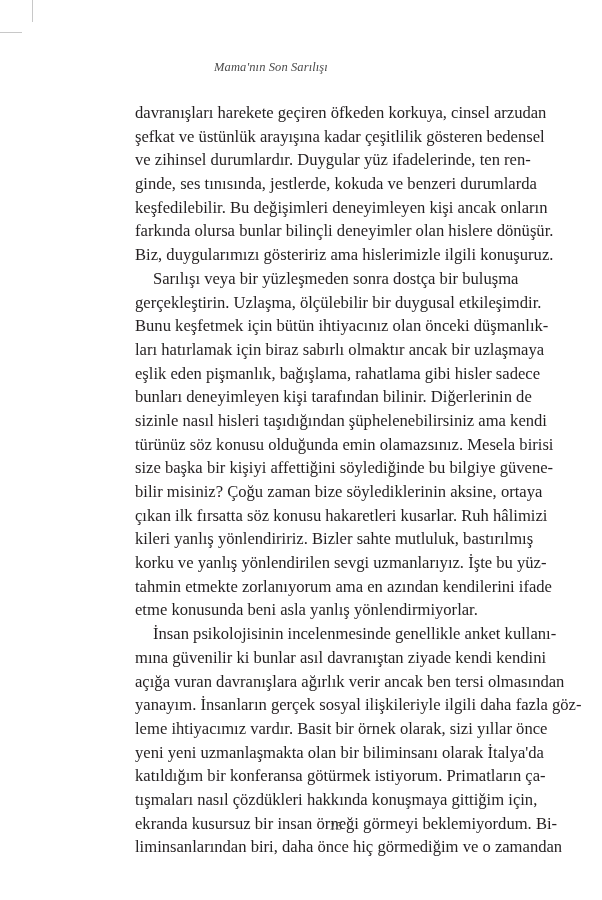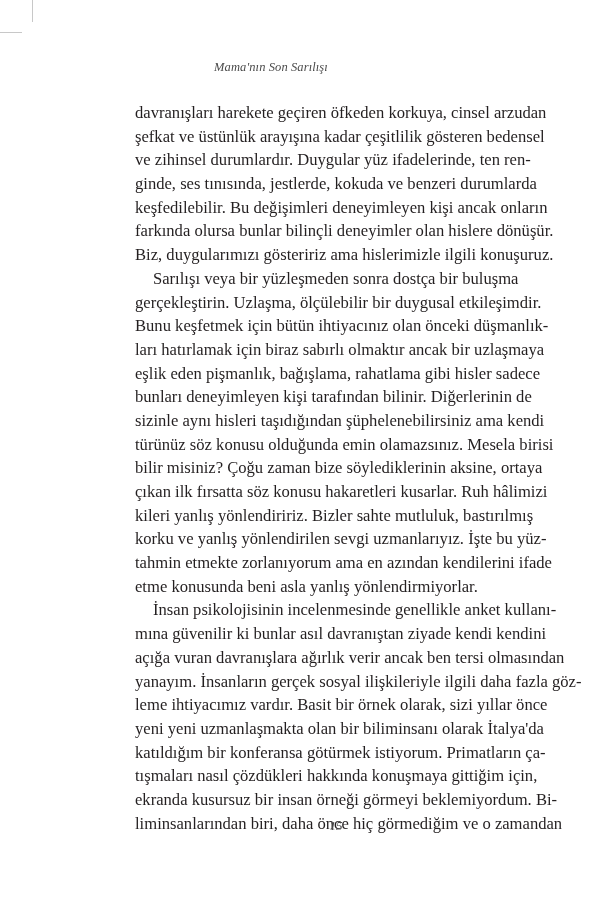--- a/index.html
+++ b/index.html
@@ -83,22 +83,23 @@
       <div class="line">farkında olursa bunlar bilinçli deneyimler olan hislere dönüşür.</div>
       <div class="line last">Biz, duygularımızı gösteririz ama hislerimizle ilgili konuşuruz.</div>
     </div>
     <div>
       <div class="line indent">Sarılışı veya bir yüzleşmeden sonra dostça bir buluşma</div>
       <div class="line">gerçekleştirin. Uzlaşma, ölçülebilir bir duygusal etkileşimdir.</div>
       <div class="line">Bunu keşfetmek için bütün ihtiyacınız olan önceki düşmanlık-</div>
       <div class="line">ları hatırlamak için biraz sabırlı olmaktır ancak bir uzlaşmaya</div>
       <div class="line">eşlik eden pişmanlık, bağışlama, rahatlama gibi hisler sadece</div>
       <div class="line">bunları deneyimleyen kişi tarafından bilinir. Diğerlerinin de</div>
-      <div class="line">sizinle aynı hisleri taşıdığından şüphelenebilirsiniz ama kendi</div>
+      <div class="line">sizinle nasıl hisleri taşıdığından şüphelenebilirsiniz ama kendi</div>
       <div class="line">türünüz söz konusu olduğunda emin olamazsınız. Mesela birisi</div>
+      <div class="line">size başka bir kişiyi affettiğini söylediğinde bu bilgiye güvene-</div>
       <div class="line">bilir misiniz? Çoğu zaman bize söylediklerinin aksine, ortaya</div>
       <div class="line">çıkan ilk fırsatta söz konusu hakaretleri kusarlar. Ruh hâlimizi</div>
       <div class="line">kileri yanlış yönlendiririz. Bizler sahte mutluluk, bastırılmış</div>
       <div class="line">korku ve yanlış yönlendirilen sevgi uzmanlarıyız. İşte bu yüz-</div>
       <div class="line">tahmin etmekte zorlanıyorum ama en azından kendilerini ifade</div>
       <div class="line last">etme konusunda beni asla yanlış yönlendirmiyorlar.</div>
     </div>
     <div>
       <div class="line indent">İnsan psikolojisinin incelenmesinde genellikle anket kullanı-</div>
       <div class="line">mına güvenilir ki bunlar asıl davranıştan ziyade kendi kendini</div>

